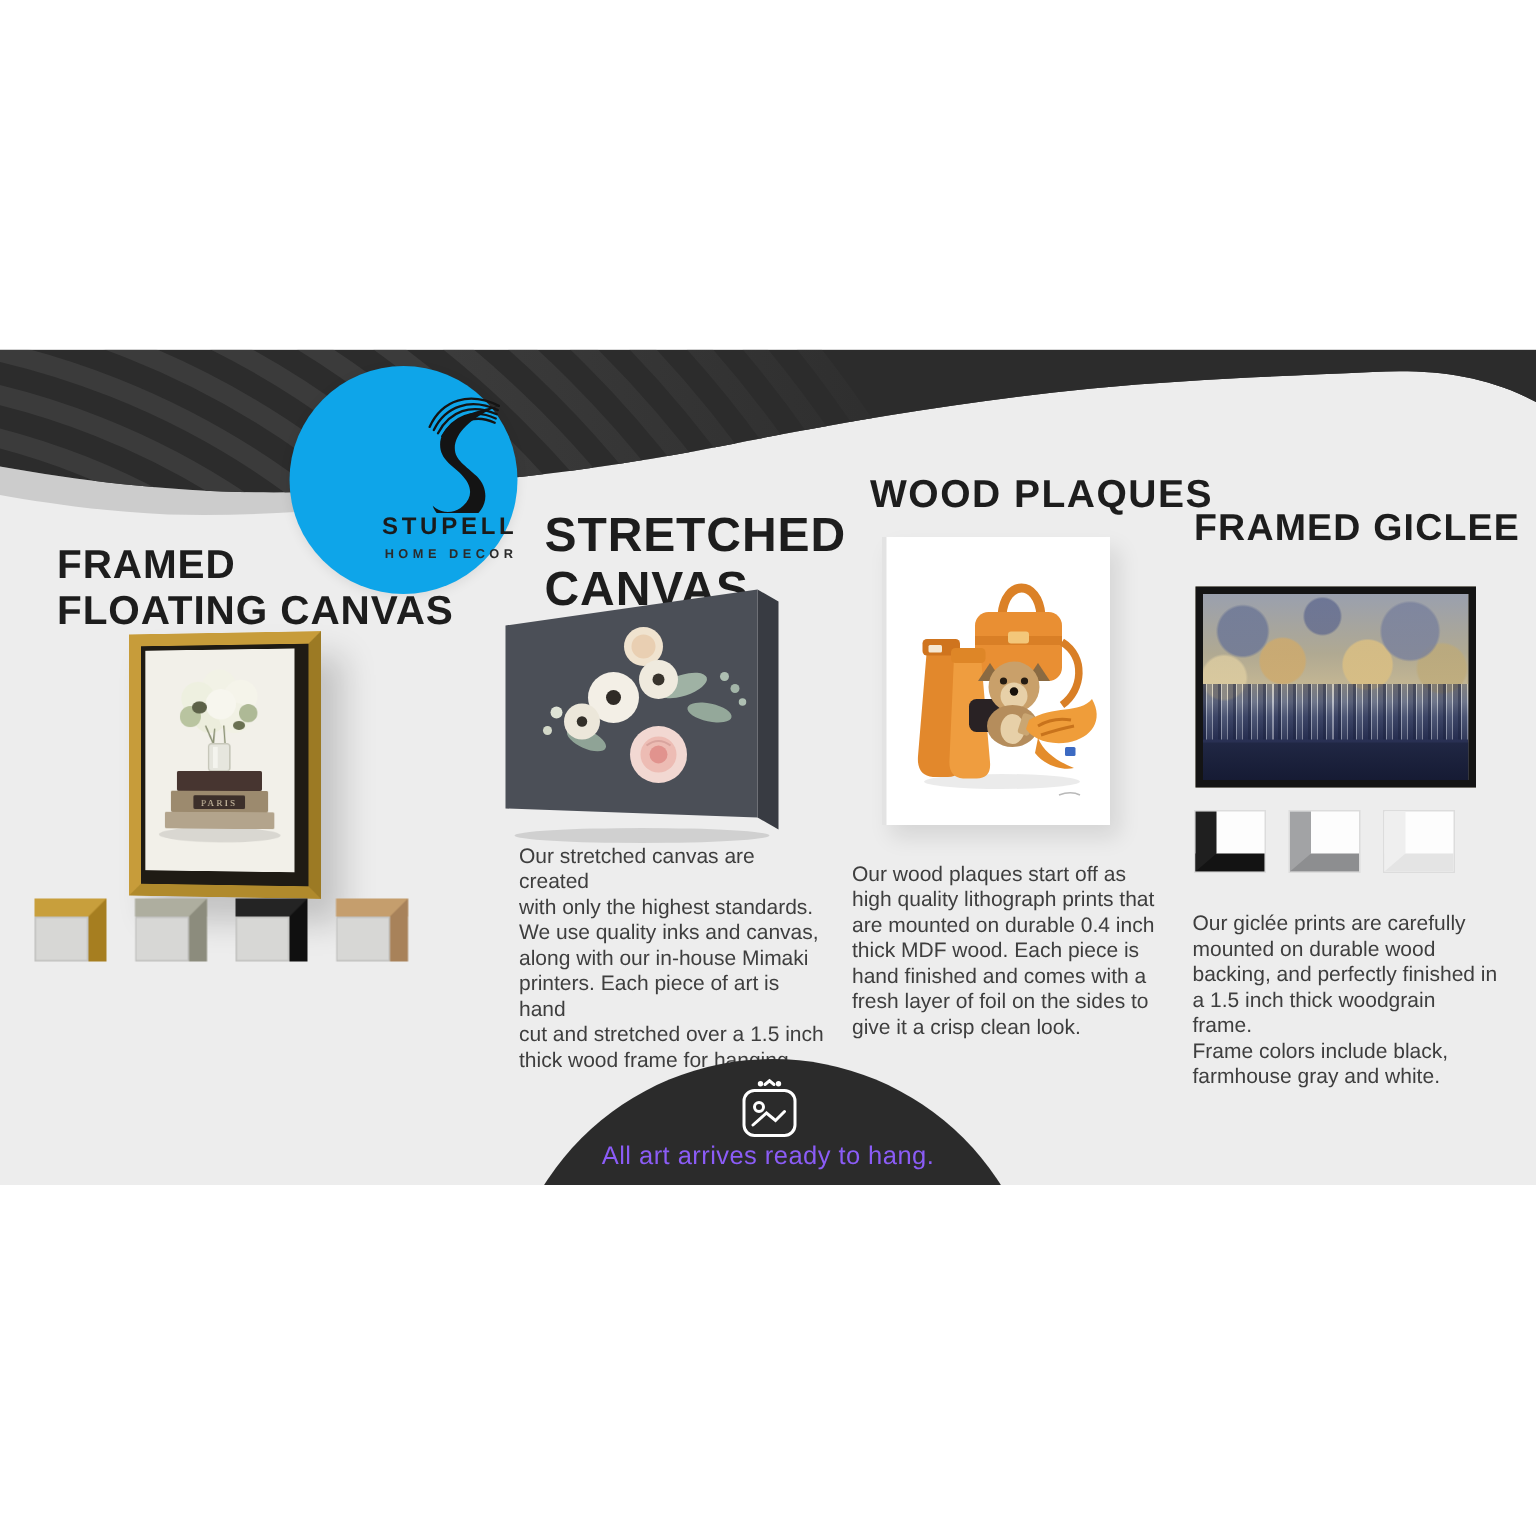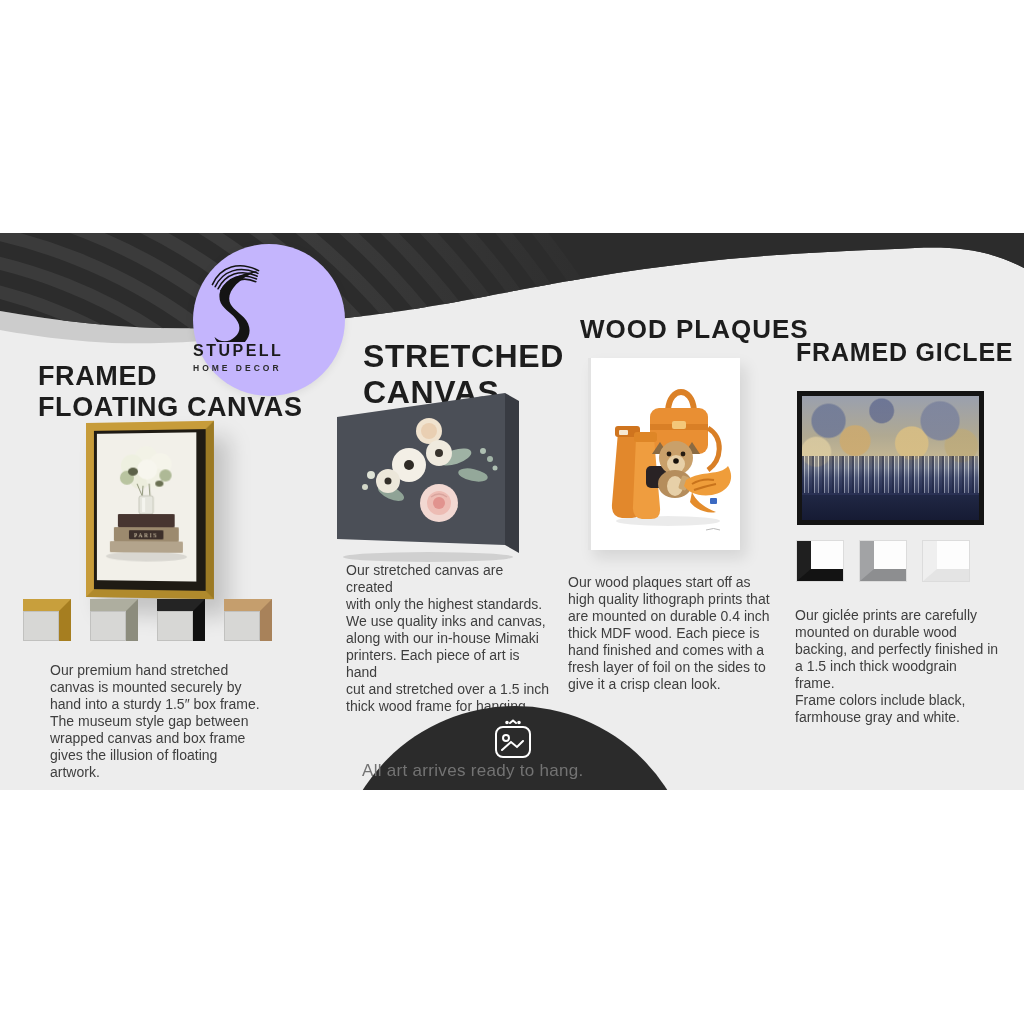--- a/index.html
+++ b/index.html
@@ -3,21 +3,21 @@
 <meta charset="utf-8">
 <style>
   html,body{margin:0;padding:0;background:#ffffff;}
   .stage{position:relative;width:1024px;height:1024px;background:#ffffff;overflow:hidden;
          font-family:"Liberation Sans",sans-serif;}
   .banner{position:absolute;left:0;top:233px;width:1024px;height:557px;background:#ededed;overflow:hidden;}
   .topwave{position:absolute;left:0;top:0;}
 
   
   .logo{position:absolute;left:193px;top:11px;width:152px;height:152px;border-radius:50%;
-        background:#c4b5fd;text-align:left;box-shadow:0 2px 8px rgba(0,0,0,0.08);}
+        background:#0ea5e9;text-align:right;box-shadow:0 2px 8px rgba(0,0,0,0.08);}
   .smark{margin-top:14px;}
   .bname{font-size:16px;font-weight:700;letter-spacing:2.5px;color:#1b1b1b;margin-top:-4px;}
   .bsub{font-size:8.5px;font-weight:700;letter-spacing:3px;color:#2b2b2b;margin-top:3px;}
 
   .hdr{position:absolute;margin:0;font-weight:800;color:#1d1d1d;letter-spacing:0.6px;
        line-height:1.13;white-space:pre-line;}
   .h1{left:38px;top:128px;font-size:27px;}
   .h2{left:363px;top:105px;font-size:32px;}
   .h3{left:580px;top:82px;font-size:26px;letter-spacing:1px;}
   .h4{left:796px;top:105px;font-size:25px;letter-spacing:0.8px;}
@@ -70,22 +70,22 @@
   .sw2{position:absolute;top:308px;width:32px;height:28px;background:#fdfdfd;
        border-style:solid;border-width:0 0 12px 14px;box-shadow:0 0 0 1px rgba(0,0,0,0.07);}
   .sw2-black{left:797px;border-bottom-color:#131313;border-left-color:#1f1f1f;}
   .sw2-gray {left:860px;border-bottom-color:#8d8e90;border-left-color:#a2a3a5;}
   .sw2-white{left:923px;border-bottom-color:#e4e4e4;border-left-color:#efefef;}
 
   
   .dome{position:absolute;left:335px;top:473px;width:360px;height:360px;border-radius:50%;
         background:#2b2b2b;overflow:hidden;}
   .hangicon{position:absolute;left:494px;top:486px;z-index:3;}
-  .footer-text{position:absolute;left:362px;top:528px;width:300px;z-index:3;text-align:left;
-               color:#737373;font-size:17px;letter-spacing:0.3px;}
+  .footer-text{position:absolute;left:362px;top:528px;width:300px;z-index:3;text-align:center;
+               color:#8b5cf6;font-size:17px;letter-spacing:0.3px;}
 </style>
 </head>
 <body>
 
 <div class="stage">
   <div class="banner">
 
     <svg class="topwave" width="1024" height="125" viewBox="0 0 1024 125">
       <defs>
         <clipPath id="cpDark">
@@ -254,26 +254,20 @@
 
     <div class="giclee">
       <div class="g-drips"></div>
       <div class="g-navy"></div>
     </div>
 
     <div class="sw2 sw2-black"></div>
     <div class="sw2 sw2-gray"></div>
     <div class="sw2 sw2-white"></div>
 
-    <p class="desc d1">Our premium hand stretched
-canvas is mounted securely by
-hand into a sturdy 1.5″ box frame.
-The museum style gap between
-wrapped canvas and box frame
-gives the illusion of floating artwork.</p>
     <p class="desc d2">Our stretched canvas are created
 with only the highest standards.
 We use quality inks and canvas,
 along with our in-house Mimaki
 printers. Each piece of art is hand
 cut and stretched over a 1.5 inch
 thick wood frame for hanging.</p>
     <p class="desc d3">Our wood plaques start off as
 high quality lithograph prints that
 are mounted on durable 0.4 inch

